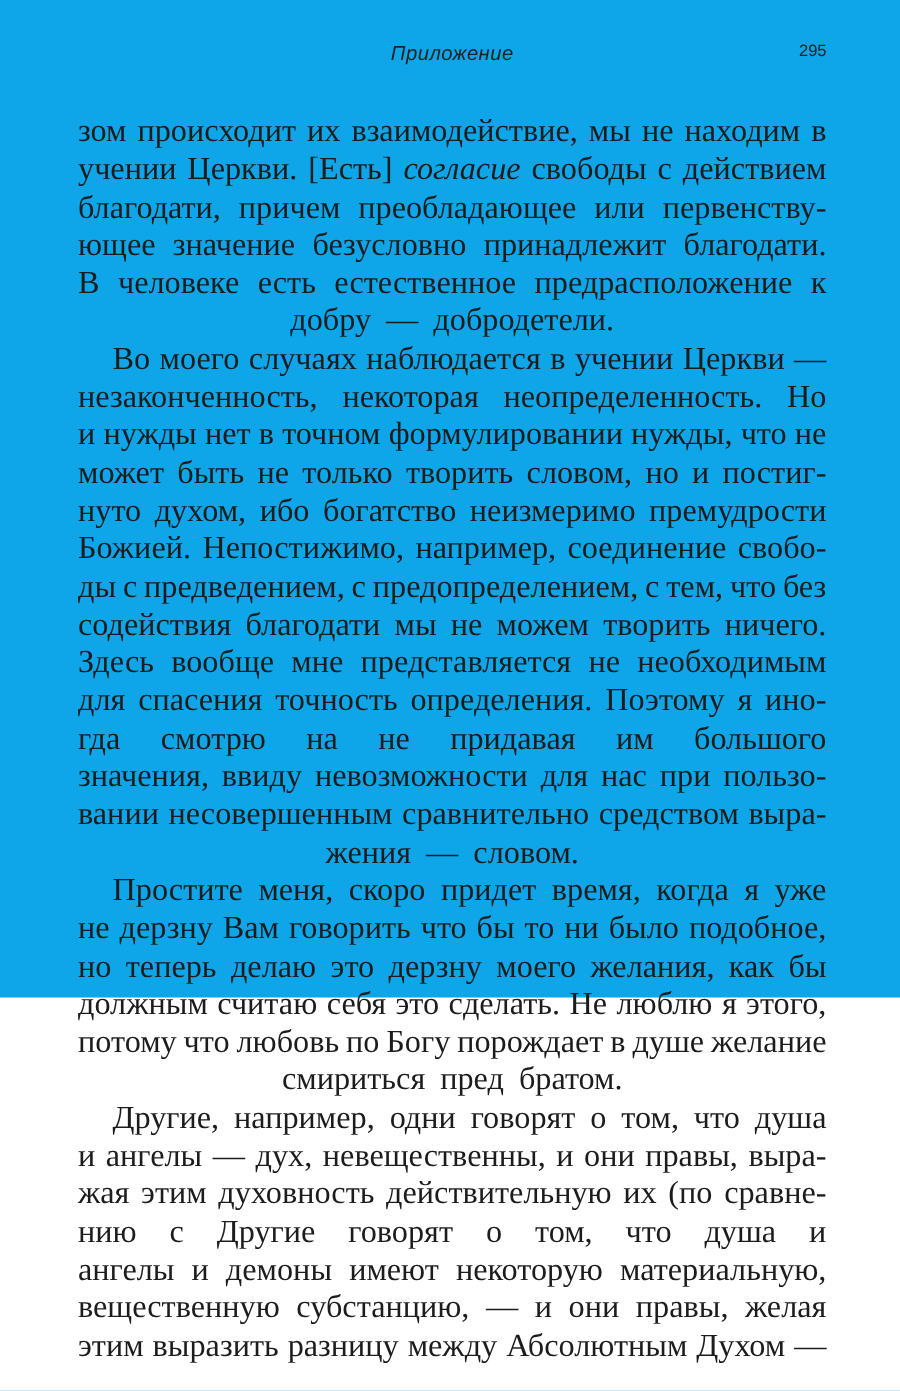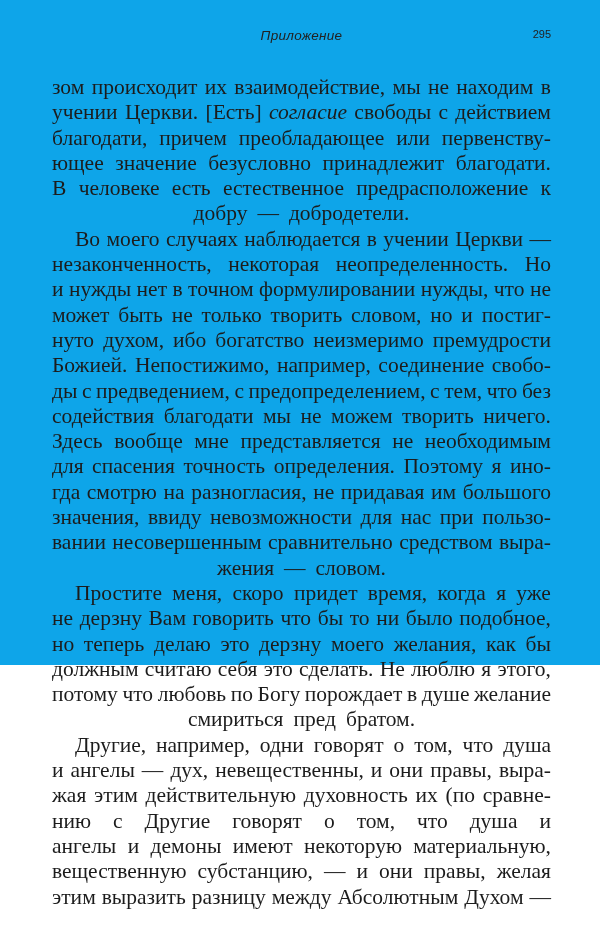--- a/index.html
+++ b/index.html
@@ -165,21 +165,20 @@
           <span>точность</span>
           <span>определения.</span>
           <span>Поэтому</span>
           <span>я</span>
           <span>ино-</span>
         </div>
         <div class="line jl">
           <span>гда</span>
           <span>смотрю</span>
           <span>на</span>
-          <span>разногласия,</span>
           <span>не</span>
           <span>придавая</span>
           <span>им</span>
           <span>большого</span>
         </div>
         <div class="line jl">
           <span>значения,</span>
           <span>ввиду</span>
           <span>невозможности</span>
           <span>для</span>
@@ -280,22 +279,22 @@
           <span>дух,</span>
           <span>невещественны,</span>
           <span>и</span>
           <span>они</span>
           <span>правы,</span>
           <span>выра-</span>
         </div>
         <div class="line jl">
           <span>жая</span>
           <span>этим</span>
+          <span>духовность</span>
           <span>действительную</span>
-          <span>духовность</span>
           <span>их</span>
           <span>(по</span>
           <span>сравне-</span>
         </div>
         <div class="line jl">
           <span>нию</span>
           <span>с</span>
           <span>Другие</span>
           <span>говорят</span>
           <span>о</span>

